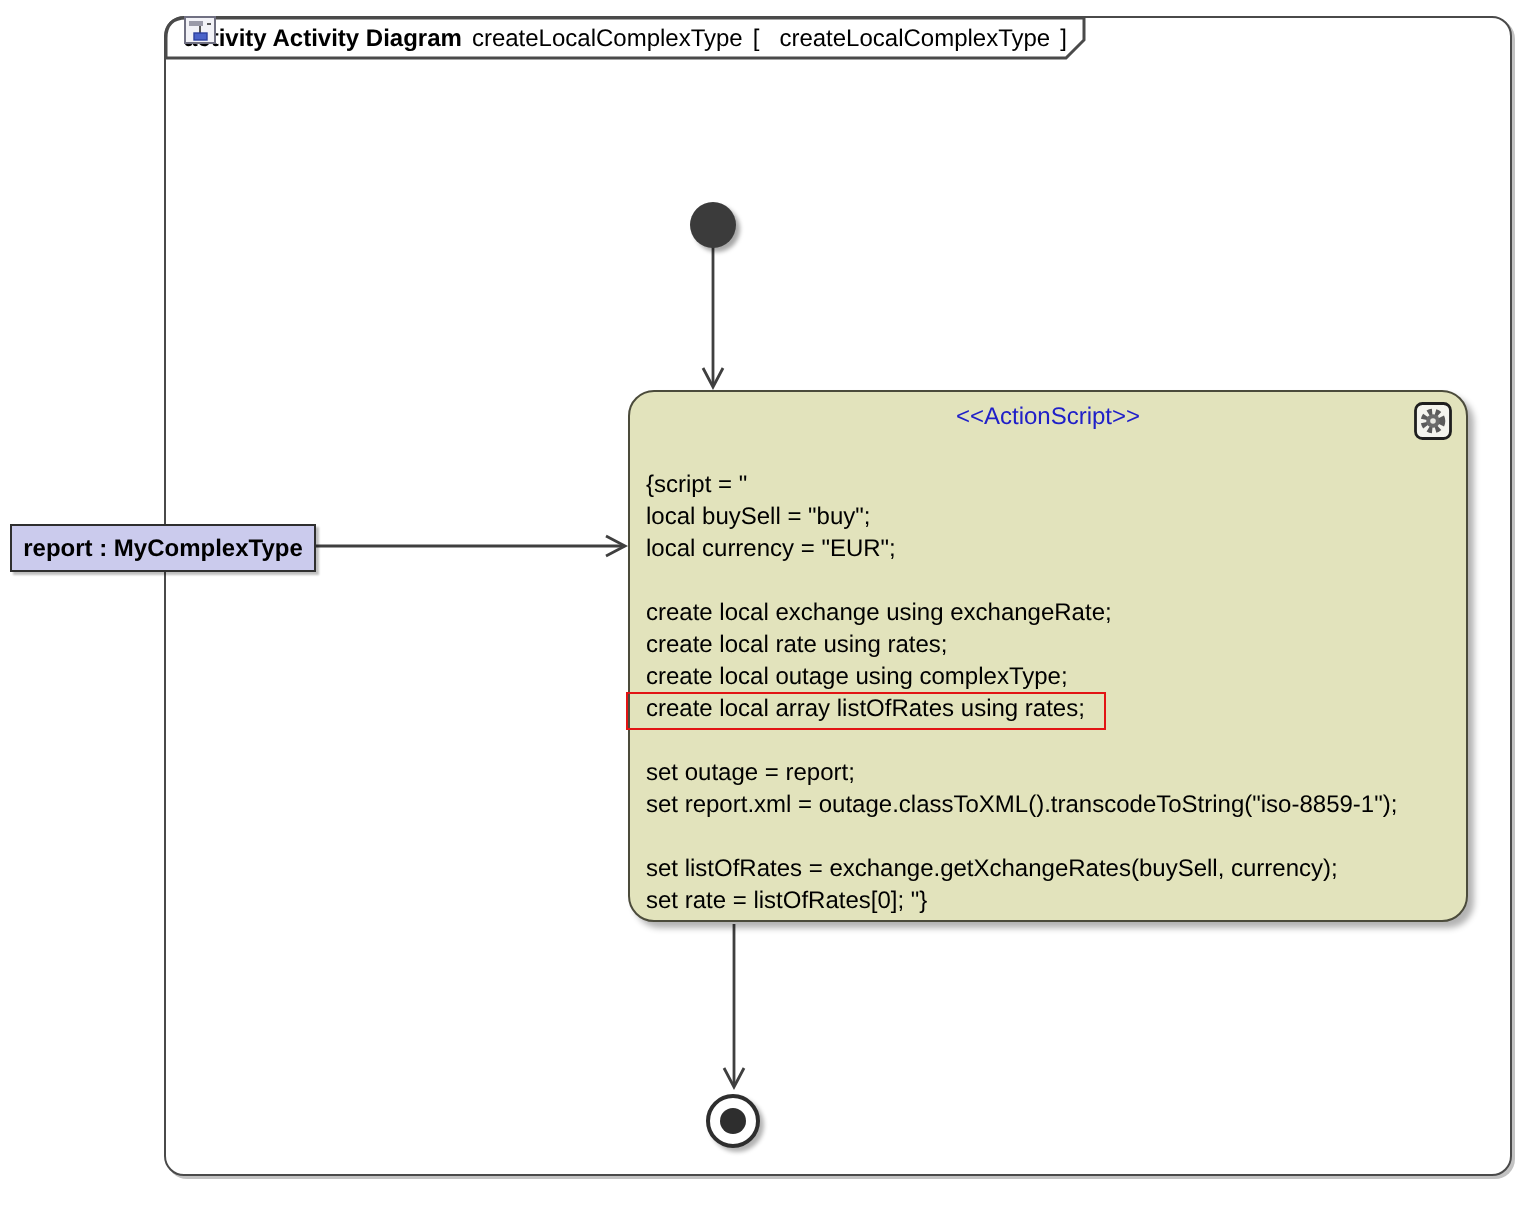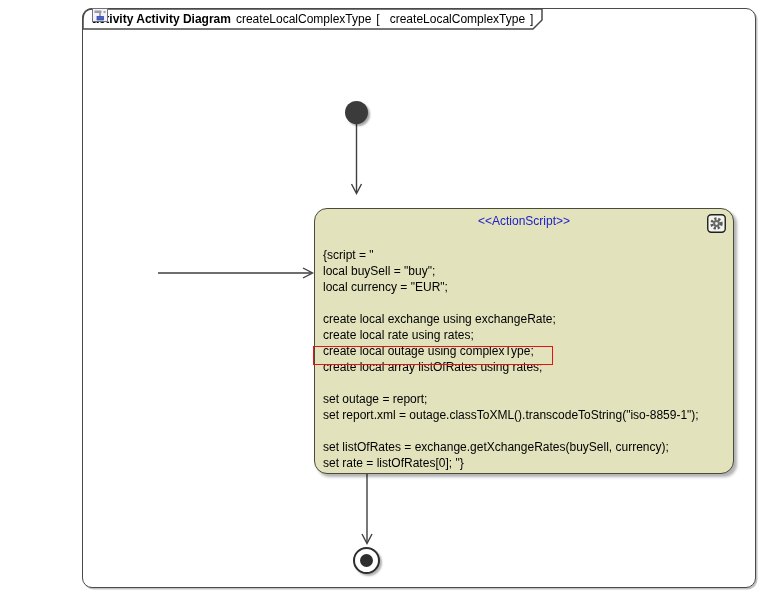--- a/index.html
+++ b/index.html
@@ -19,21 +19,21 @@
   
   #edges{position:absolute;left:0;top:0;width:769px;height:603px;pointer-events:none;}
   #edges .line{stroke:#3f3f3f;stroke-width:1.4;fill:none;}
   #edges .head{stroke:#3f3f3f;stroke-width:1.4;fill:none;}
 
   
   .initial-node{position:absolute;left:345px;top:101px;width:23px;height:23px;border-radius:50%;
                 background:#3b3b3b;box-shadow:2px 2px 2px rgba(0,0,0,.35);}
 
   
-  .action-node{position:absolute;left:314px;top:208px;width:420px;height:266px;
+  .action-node{position:absolute;left:314px;top:195px;width:420px;height:266px;
                background:#E2E3BC;border:1.5px solid #4b4b3b;border-radius:13px;
                box-shadow:3px 3px 3px rgba(0,0,0,.30);box-sizing:border-box;}
   .stereotype{position:absolute;left:0;right:0;top:5px;text-align:center;
               color:#2020C8;font-size:12px;}
   .action-name{position:absolute;left:0;right:0;top:20px;text-align:center;
                font-weight:bold;font-size:12.5px;}
   .gear-badge{position:absolute;right:7px;top:5px;width:19px;height:19px;}
   .action-script{position:absolute;left:8px;top:38px;font-size:12px;line-height:16px;
                  white-space:pre;}
 
@@ -120,18 +120,21 @@
 
 set outage = report;
 set report.xml = outage.classToXML().transcodeToString("iso-8859-1");
 
 set listOfRates = exchange.getXchangeRates(buySell, currency);
 set rate = listOfRates[0]; "}</div>
   </div>
 
   <div class="highlight-box"></div>
 
+  <div class="object-label">
+    <span>report : MyComplexType</span>
+  </div>
 
   <div class="final-node">
     <span class="dot"></span>
   </div>
 
 </div>
 
 </body></html>

